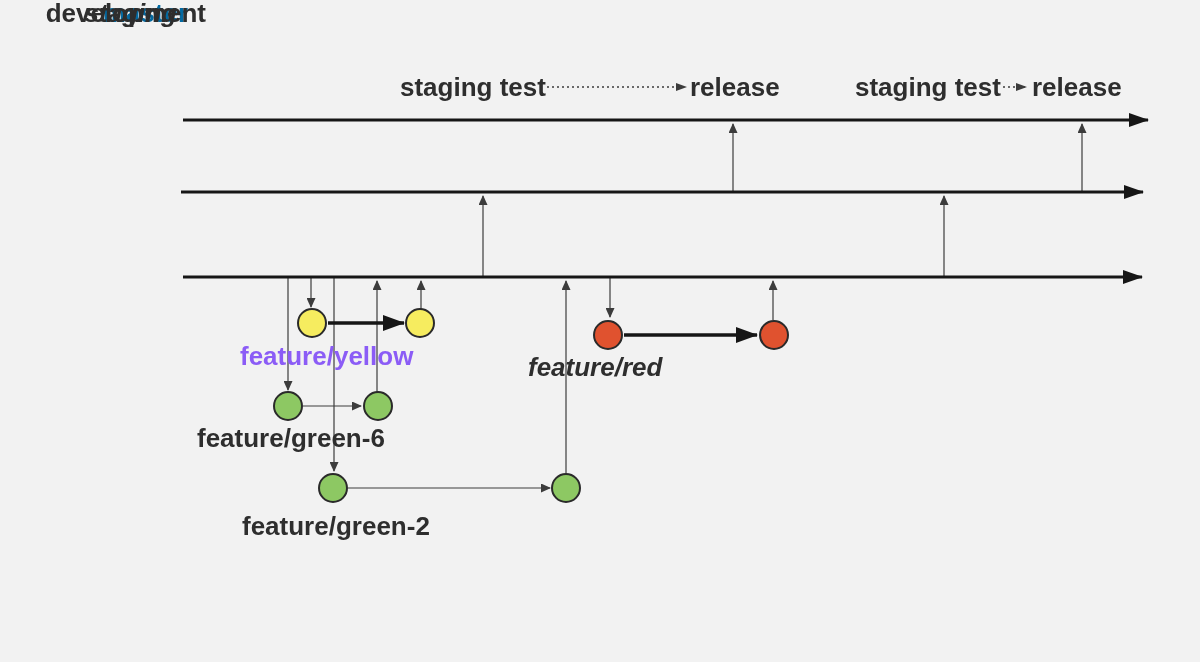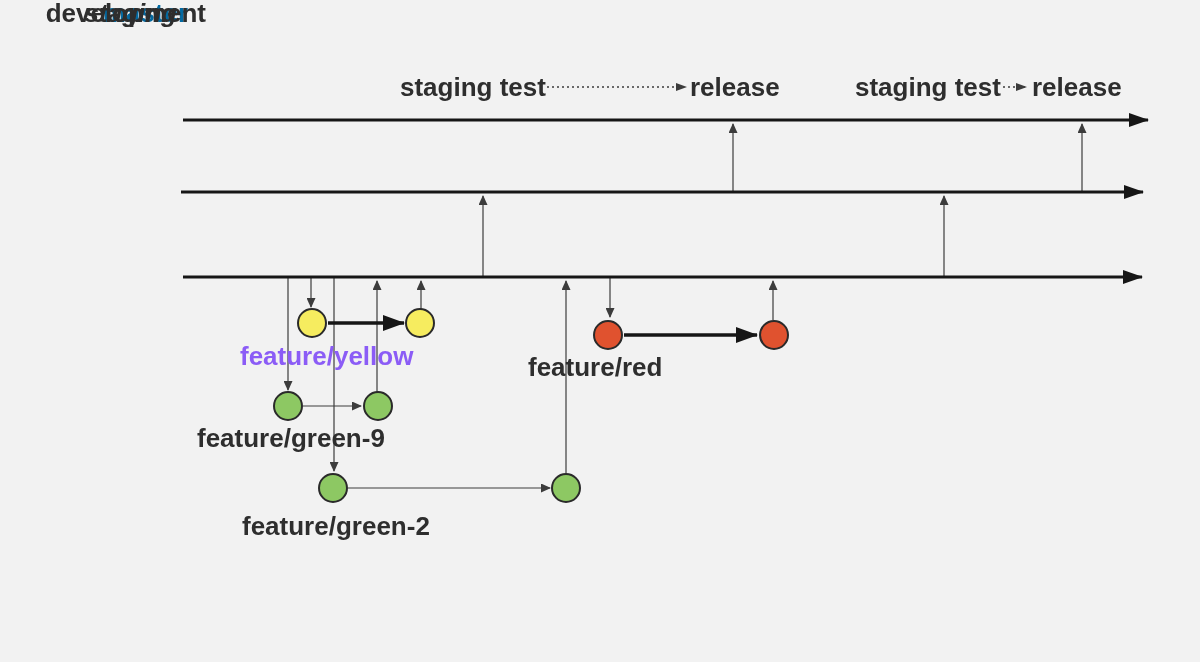--- a/index.html
+++ b/index.html
@@ -70,16 +70,16 @@
   <div class="lbl right" style="left: 15px; width: 173px; color: #0369a1;">master</div>
   <div class="lbl right" style="left: 0px; width: 177px; color: rgb(46, 46, 46); font-style: italic;">staging</div>
   <div class="lbl right" style="left: 0px; width: 206px; color: rgb(46, 46, 46);">development</div>
 
   <div class="lbl" style="left: 400px; top: 74px; color: rgb(46, 46, 46);">staging test</div>
   <div class="lbl" style="left: 690px; top: 74px; color: rgb(46, 46, 46);">release</div>
   <div class="lbl" style="left: 855px; top: 74px; color: rgb(46, 46, 46);">staging test</div>
   <div class="lbl" style="left: 1032px; top: 74px; color: rgb(46, 46, 46);">release</div>
 
   <div class="lbl" style="left: 240px; top: 343px; color: #8b5cf6;">feature/yellow</div>
-  <div class="lbl" style="left: 197px; top: 425px; color: rgb(46, 46, 46);">feature/green-9</div>
+  <div class="lbl" style="left: 197px; top: 425px; color: rgb(46, 46, 46);">feature/green-6</div>
   <div class="lbl" style="left: 242px; top: 513px; color: rgb(46, 46, 46);">feature/green-2</div>
-  <div class="lbl" style="left: 528px; top: 354px; color: rgb(46, 46, 46);">feature/red</div>
+  <div class="lbl" style="left: 528px; top: 354px; color: rgb(46, 46, 46); font-style: italic;">feature/red</div>
 </div>
 
 </body></html>

